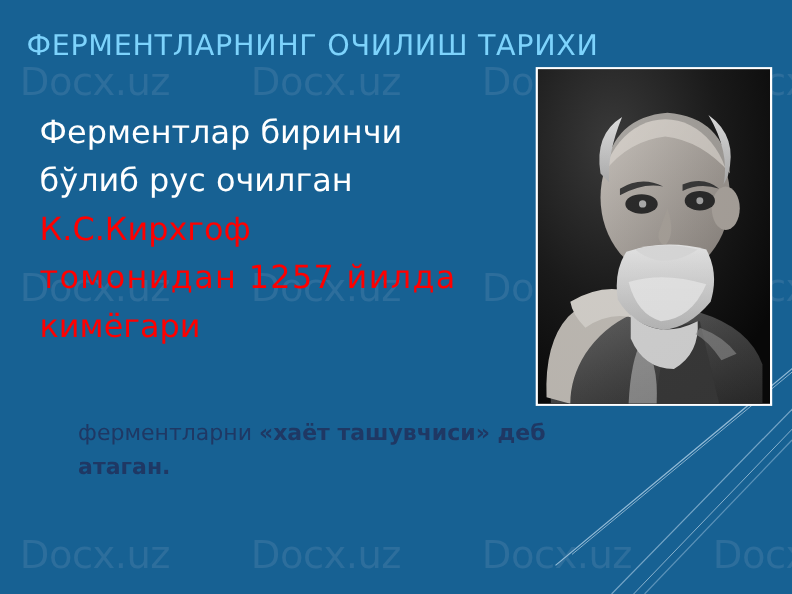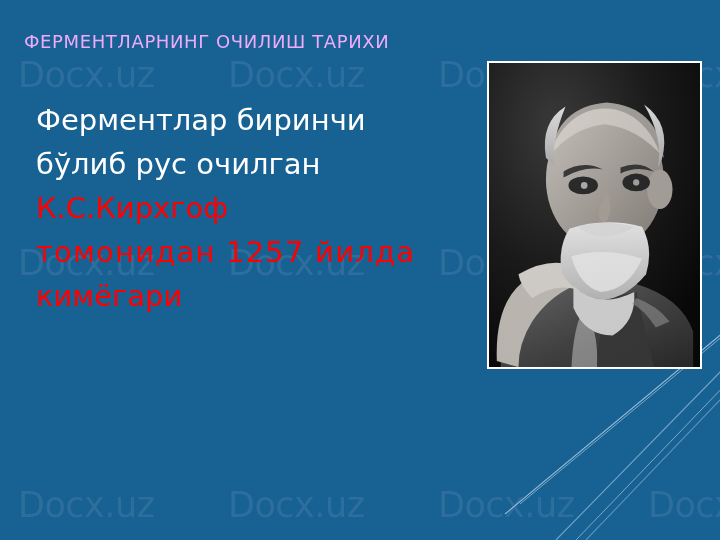--- a/index.html
+++ b/index.html
@@ -41,24 +41,24 @@
     pointer-events: none;
   }
 
   
   #title {
     position: absolute;
     left: 24px;
     top: 26px;
     width: 660px;
     z-index: 4;
-    font-size: 18px;
+    font-size: 26px;
     line-height: 32px;
     letter-spacing: 0.6px;
-    color: #f0abfc;
+    color: #7dd3fc;
     white-space: nowrap;
   }
 
   
   #photo-frame {
     position: absolute;
     left: 487px;
     top: 61px;
     width: 215px;
     height: 308px;
@@ -211,15 +211,17 @@
 
   <div id="body-text">
     <div class="ln-white">Ферментлар биринчи</div>
     <div class="ln-white">бўлиб рус очилган</div>
     <div class="ln-red">К.С.Кирхгоф</div>
     <div class="ln-red-wide">томонидан  1257  йилда</div>
     <div class="ln-red">кимёгари</div>
   </div>
 
   <div id="sub-text">
+    <div><span>ферментларни </span><span class="b">«хаёт ташувчиси» деб</span></div>
+    <div class="b">атаган.</div>
   </div>
 
 </div>
 
 </body></html>

